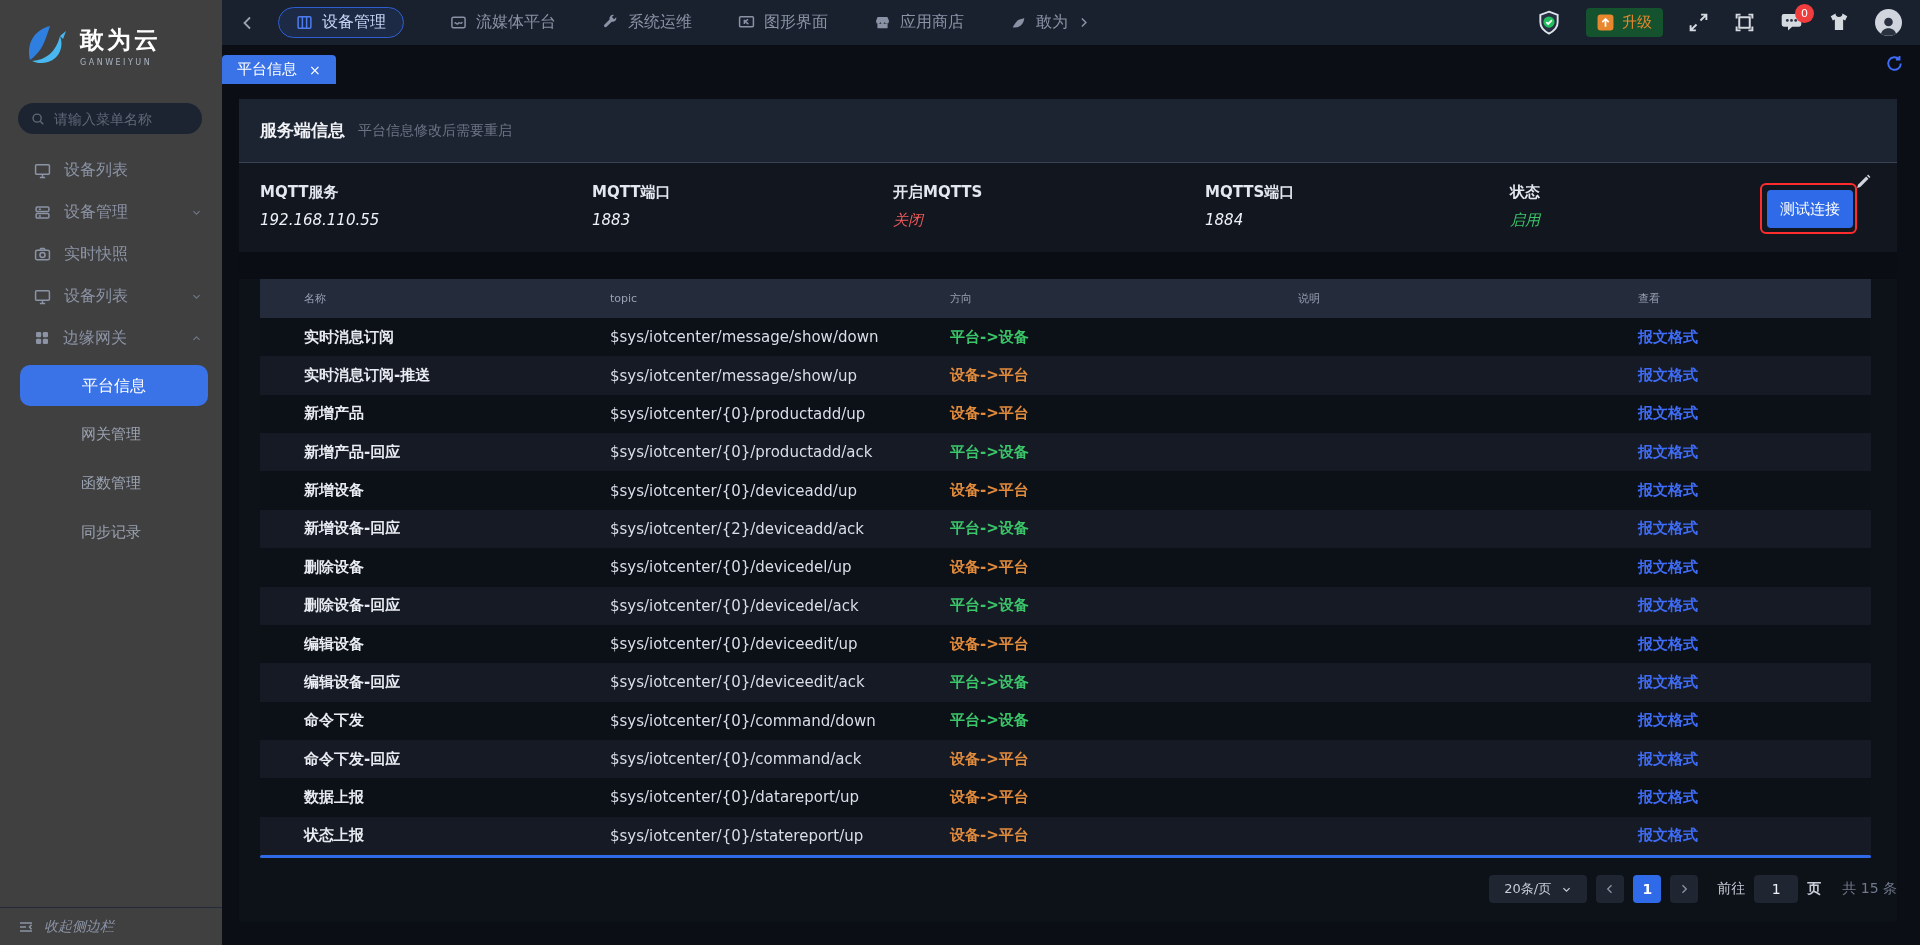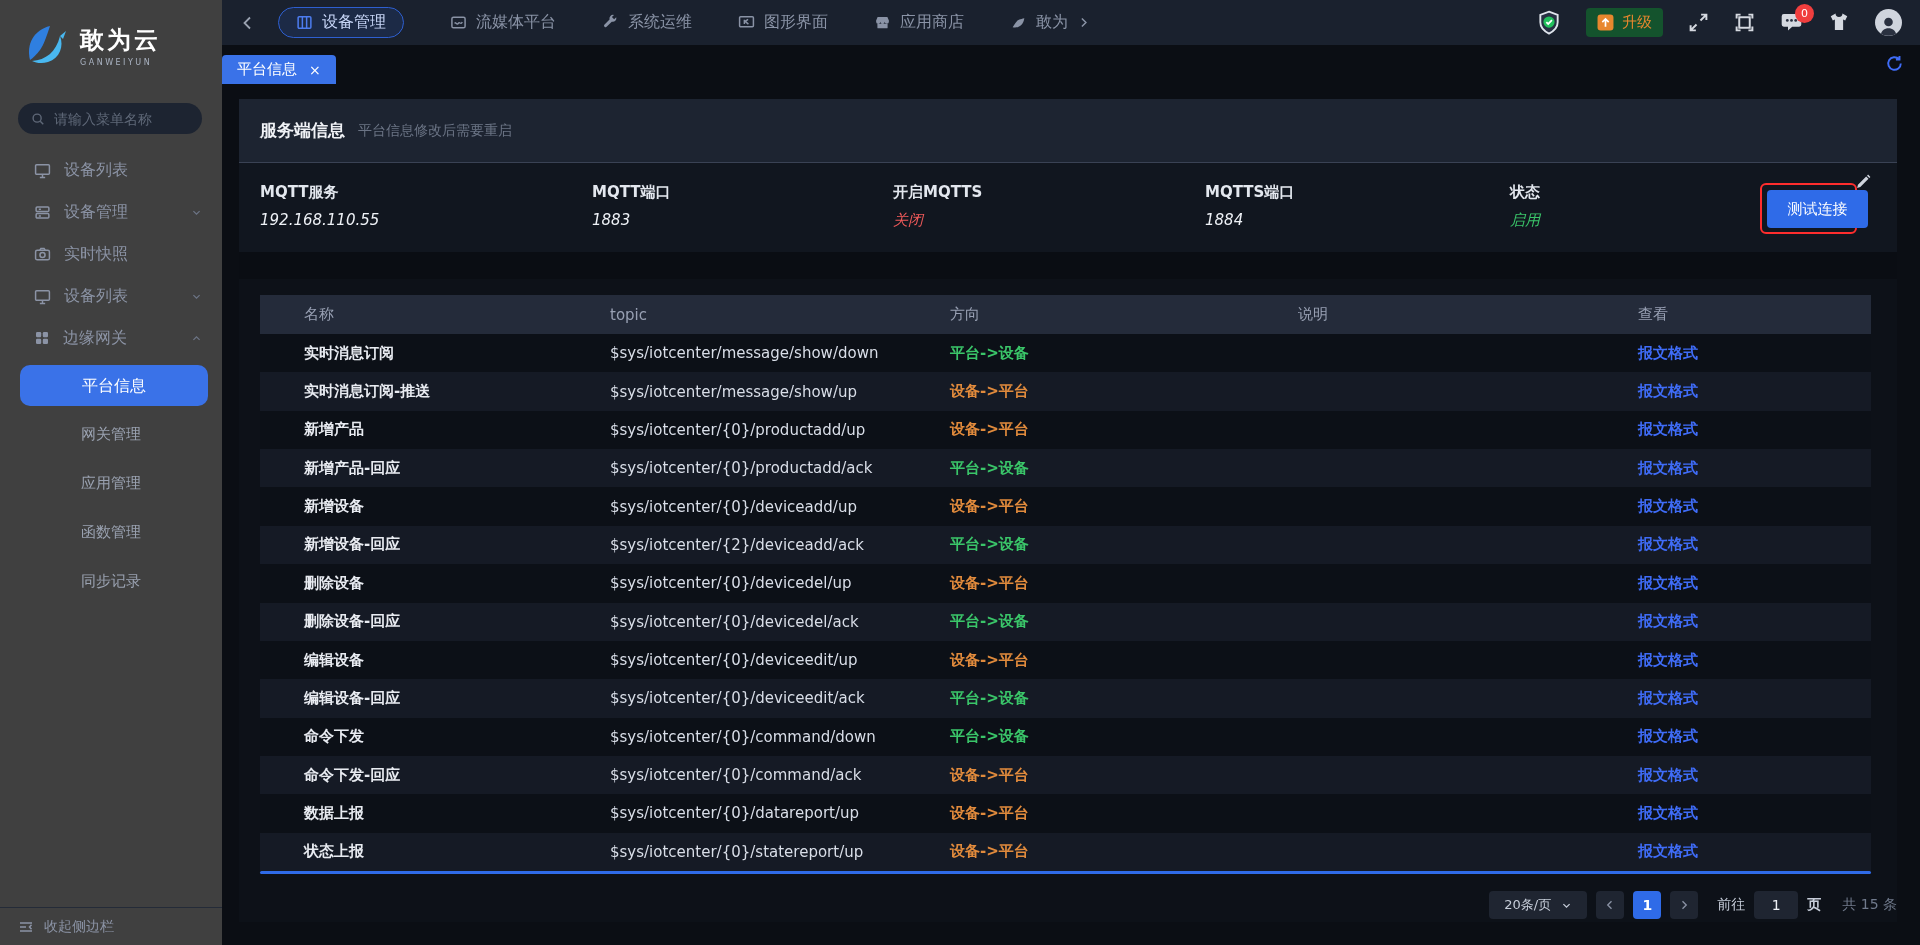--- a/index.html
+++ b/index.html
@@ -23,21 +23,21 @@
   .mitem { height:42px; display:flex; align-items:center; gap:13px; padding:0 20px 0 34px;
     color:#8b93a5; font-size:16px; cursor:pointer; }
   .mitem .chev { margin-left:auto; color:#6c7485; }
   .submenu { margin-top:6px; }
   .subitem { height:41px; line-height:41px; text-align:center; color:#9aa2b1; font-size:15px;
     margin:0 0 8px 0; cursor:pointer; }
   .subitem.active { margin:0 14px 8px 20px; width:188px; background:#3a72e8; color:#ffffff;
     border-radius:10px; font-size:16px; }
   .collapse-bar { position:absolute; bottom:0; left:0; width:222px; height:38px;
     border-top:1px solid #242b38; display:flex; align-items:center; gap:10px; padding:0 18px;
-    color:#8b93a5; font-size:14px; cursor:pointer; }
+    color:#8b93a5; font-size:14px; cursor:pointer;font-style:italic; }
 
   
   .topbar { position:absolute; left:222px; top:0; width:1698px; height:45px; background:#1a212e;
     display:flex; align-items:center; }
   .back-chev { margin-left:18px; color:#9aa2b1; }
   .nav-item { display:flex; align-items:center; gap:9px; color:#8a93a6; font-size:16px;
     margin-left:46px; cursor:pointer; white-space:nowrap; }
   .nav-item.active { margin-left:22px; height:31px; padding:0 17px; border:1px solid #2e5fd0;
     border-radius:16px; background:rgba(47,107,232,0.13); color:#c9d7f8; }
   .nav-item.active .icn { color:#4d7df0; }
@@ -67,28 +67,28 @@
     display:flex; align-items:center; gap:13px; padding:0 21px; }
   .card-title { font-size:17px; font-weight:700; color:#f0f2f6; }
   .card-subtitle { font-size:14px; color:#6b7485; }
   .fields { position:relative; height:89px; background:#11161f; }
   .field { position:absolute; top:20px; }
   .field .flabel { font-size:15px; font-weight:600; color:#e3e7ee; }
   .field .fvalue { font-size:15px; margin-top:9px;font-style:italic; }
   .pencil-btn { position:absolute; left:1616px; top:10px; color:#d0d5de; cursor:pointer; }
   .test-ring { position:absolute; left:1521px; top:20px; width:97px; height:51px;
     border:2px solid #ff2d2d; border-radius:6px; pointer-events:none; }
-  .test-btn { position:absolute; left:1528px; top:27px; width:101px; height:38px; background:#2f6be8;
+  .test-btn { position:absolute; left:1528px; top:27px; width:86px; height:38px; background:#2f6be8;
     border:none; border-radius:4px; color:#fff; font-size:15px; font-family:inherit; cursor:pointer; }
   .gapband { height:27px; background:#0a0d13; }
 
   
   .thead, .trow { display:grid; grid-template-columns:306px 340px 348px 340px auto;
     align-items:center; padding-left:44px; }
-  .thead { height:39px; background:#242b3a; margin:16px 26px 0 21px; color:#98a0b3; font-size:15px; }
+  .thead { height:39px; background:#242b3a; margin:0 26px 0 21px; color:#98a0b3; font-size:11px; }
   .tbody { height:537px; overflow:hidden; margin:0 26px 0 21px; }
   .trow { height:38.36px; font-size:15px; }
   .trow:nth-child(odd) { background:#0c1017; }
   .trow:nth-child(even) { background:#151a25; }
   .cell-name { color:#e8ebf1; font-weight:600; }
   .cell-topic { color:#d9dee8; }
   .dir-green { color:#3ac569; font-weight:600; }
   .dir-orange { color:#e08a3c; font-weight:600; }
   .cell-view a { color:#3f6cf7; text-decoration:none; font-weight:600; cursor:pointer; }
   .scrollline { height:3px; background:#2f6be8; margin:0 26px 0 21px; border-radius:2px; }
@@ -193,21 +193,20 @@
         <span>边缘网关</span>
         <span class="icn chev">
           <svg width="11" height="11" viewBox="0 0 16 16" fill="none" stroke="currentColor" stroke-width="1.8">
             <path d="M3.5 10 8 5.5 12.5 10"></path>
           </svg>
         </span>
       </div>
       <div class="submenu">
         <div class="subitem active">平台信息</div>
         <div class="subitem">网关管理</div>
-        <div class="subitem">应用管理</div>
         <div class="subitem">函数管理</div>
         <div class="subitem">同步记录</div>
       </div>
     </nav>
   <div class="collapse-bar">
     <span class="icn">
       <svg width="16" height="16" viewBox="0 0 16 16" fill="none" stroke="currentColor" stroke-width="1.5">
         <path d="M2 4h12 M2 8h6 M2 12h12 M13.5 5.8 11.5 8l2 2.2"></path>
       </svg>
     </span>

